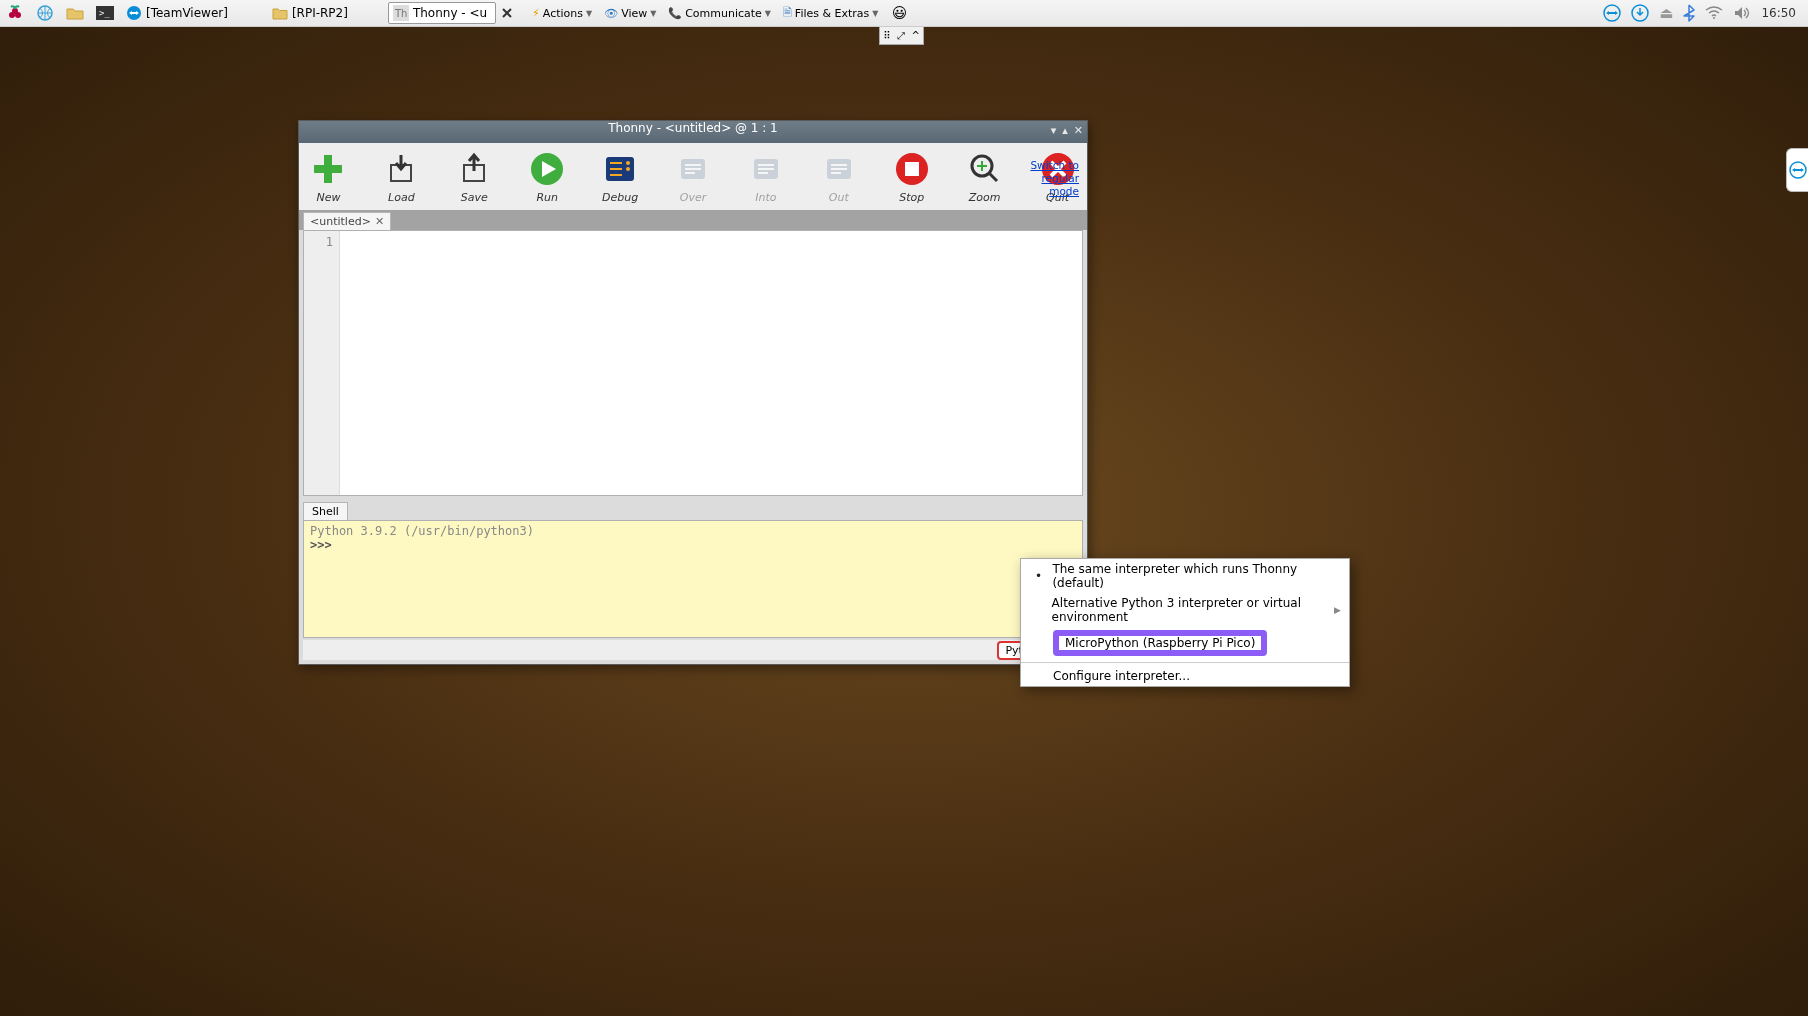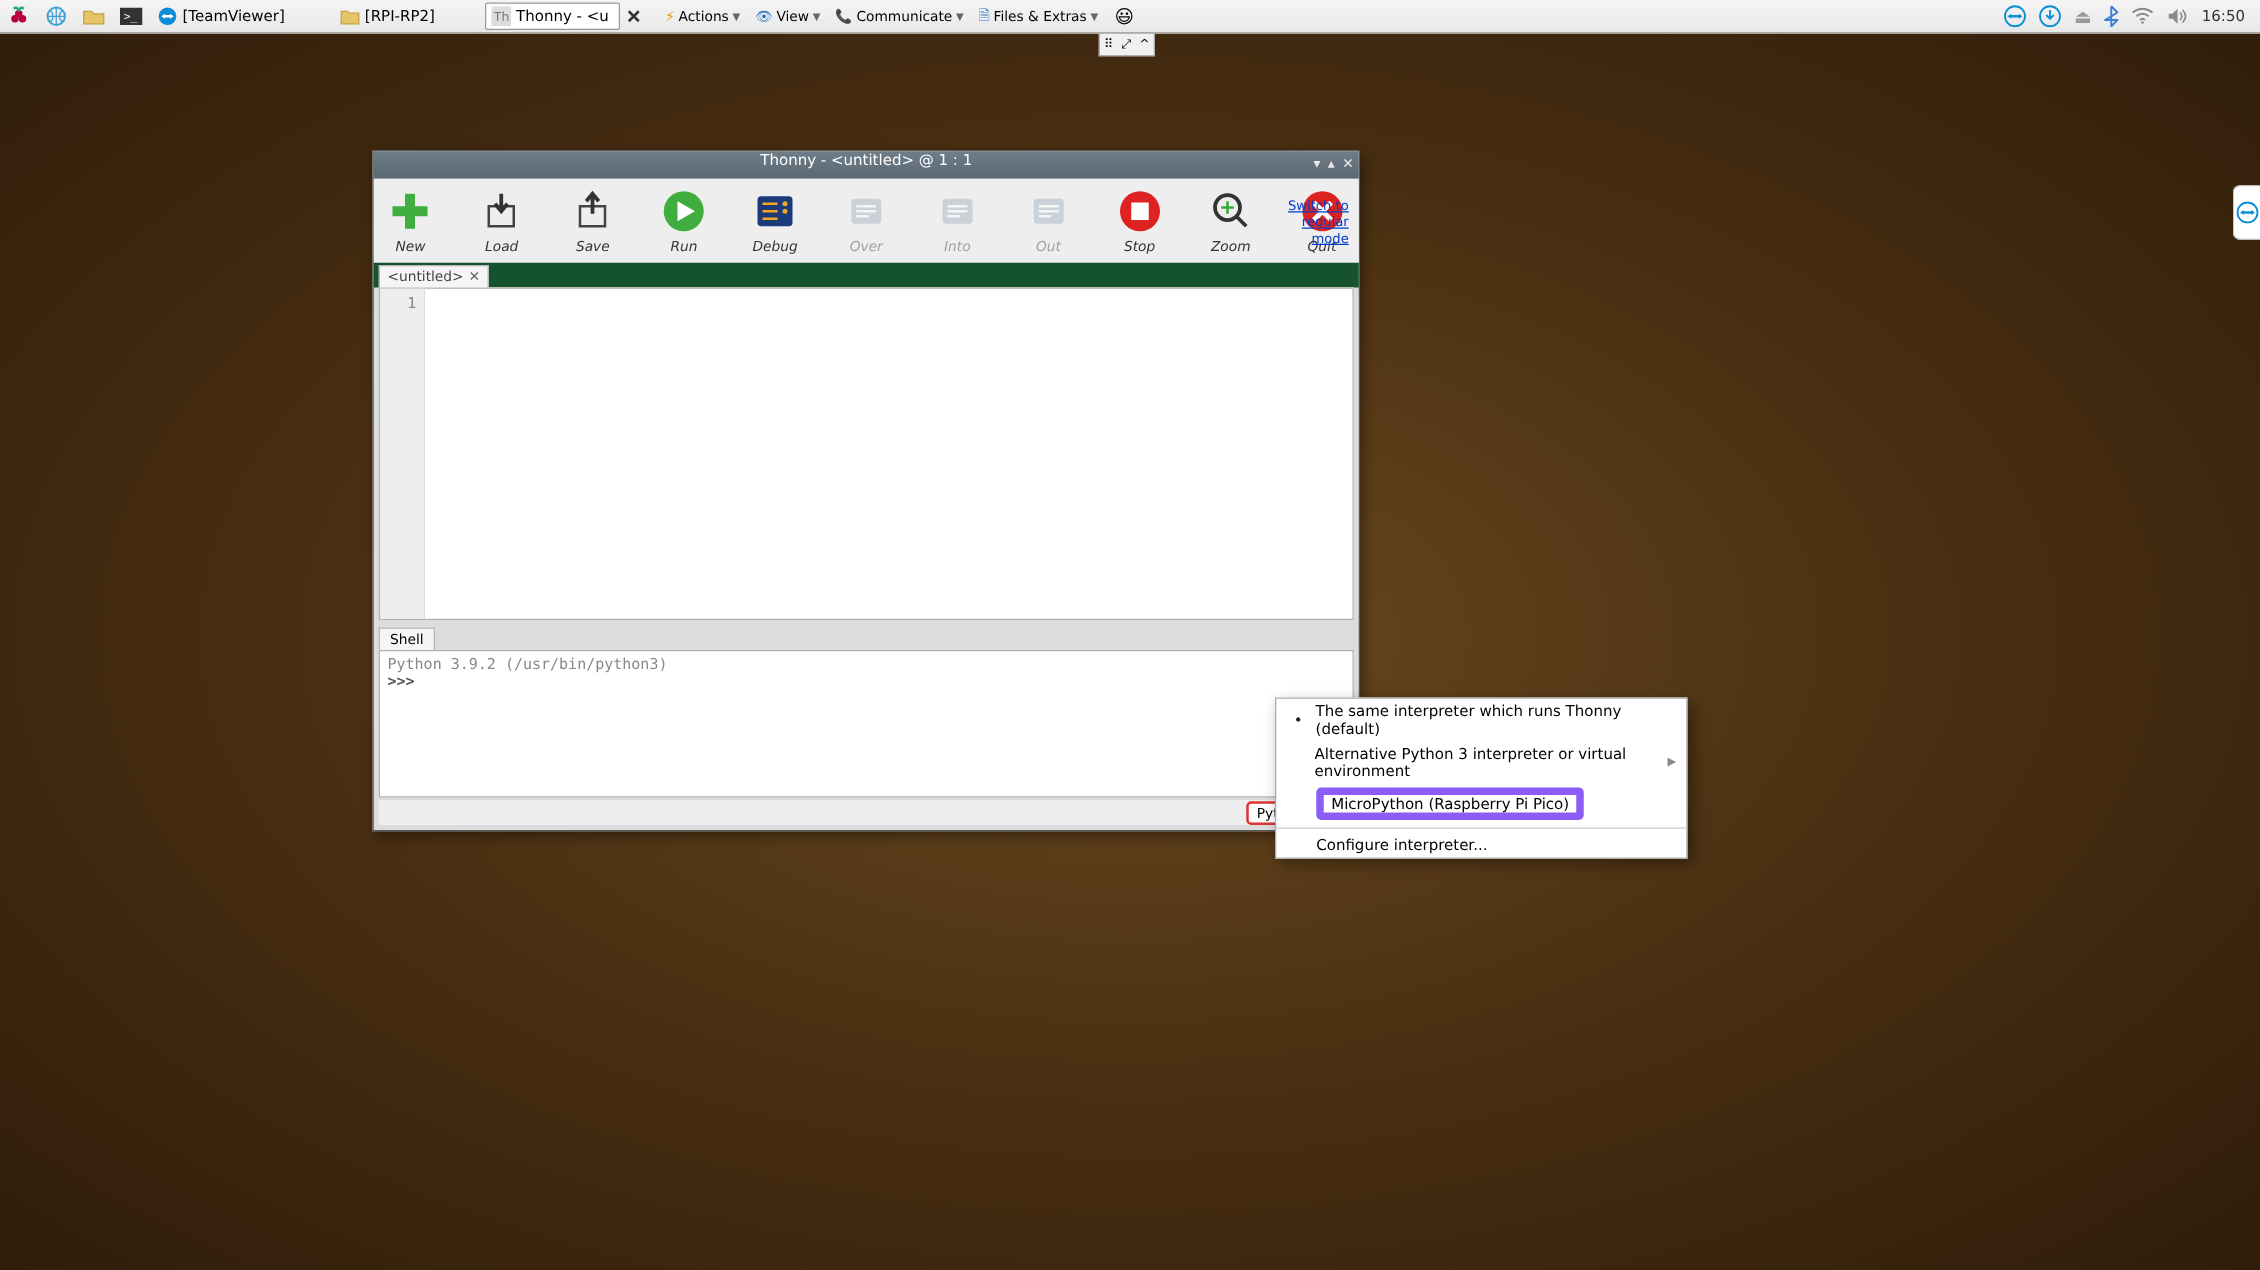--- a/index.html
+++ b/index.html
@@ -149,21 +149,21 @@
   font-size: 10.5px;
   color: #003dcc;
   text-decoration: underline;
   text-align: right;
   line-height: 1.25;
   cursor: pointer;
 }
 
 .tab-strip {
   display: flex;
-  background: #14532d;
+  background: #a3a3a3;
   padding: 2px 4px 0 4px;
 }
 .edit-tab {
   background: #f5f5f5;
   border: 1px solid #b5b5b5;
   border-bottom: none;
   padding: 2px 6px;
   font-size: 11px;
   color: #444;
   display: flex;
@@ -203,21 +203,21 @@
 .shell-tab {
   background: #f5f5f5;
   border: 1px solid #b5b5b5;
   border-bottom: none;
   padding: 2px 8px;
   font-size: 11px;
 }
 .shell {
   margin: 0 4px;
   border: 1px solid #b0b0b0;
-  background: #ffffff;
+  background: #fef9c3;
   height: 118px;
   font-family: monospace;
   font-size: 12px;
   color: #888;
   padding: 3px 6px;
 }
 .statusbar {
   margin: 2px 4px 4px 4px;
   height: 20px;
   background: #eee;

